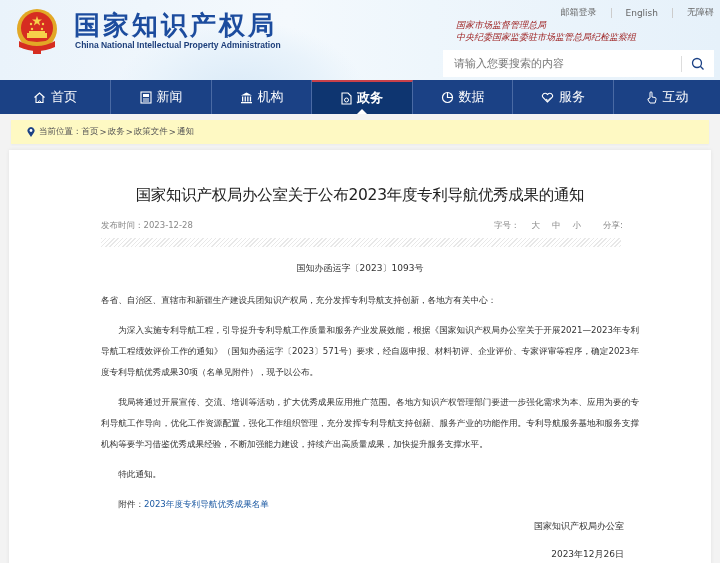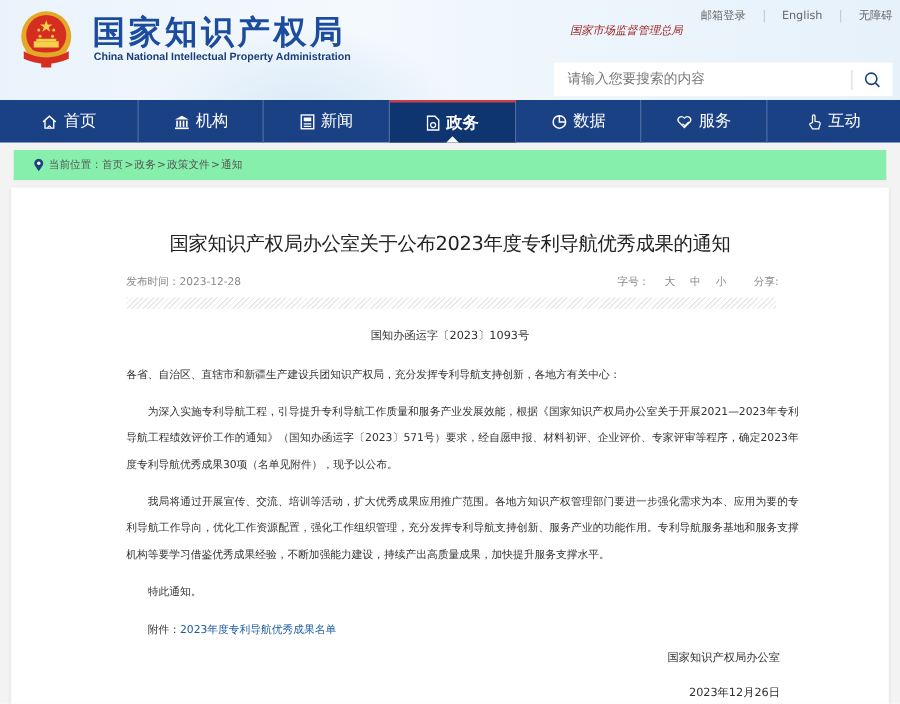--- a/index.html
+++ b/index.html
@@ -68,21 +68,21 @@
   .nav-item .ic { margin-right: 5px; display: inline-flex; }
   .nav-item.active { background: #0e3570; font-weight: bold; border-top: 2px solid #c8414a; }
   .nav-item.active::after {
     content: ""; position: absolute; left: 50%; bottom: 0; margin-left: -5px;
     border-left: 5px solid transparent; border-right: 5px solid transparent; border-bottom: 5px solid #fff;
   }
   .nav-item:last-child { border-right: none; }
   
   .breadcrumb {
     position: absolute; left: 11px; top: 120px; width: 698px; height: 24px;
-    background: #86efac; display: flex; align-items: center; padding-left: 16px;
+    background: #fef9c3; display: flex; align-items: center; padding-left: 16px;
     font-size: 8.5px; color: #555; box-shadow: 0 1px 2px rgba(0,0,0,0.04);
   }
   .breadcrumb .pin { margin-right: 4px; display: inline-flex; }
   .breadcrumb .crumb { cursor: pointer; }
   .breadcrumb .gt { margin: 0 1px; }
   
   .article {
     position: absolute; left: 9px; top: 150px; width: 702px; height: 420px;
     background: #fff; box-shadow: 0 0 4px rgba(0,0,0,0.07);
   }
@@ -143,20 +143,21 @@
   <div class="top-links">
     <span class="link">邮箱登录</span>
     <span class="sep"></span>
     <span class="link">English</span>
     <span class="sep"></span>
     <span class="link">无障碍</span>
   </div>
 
   <div class="affil">
     <div>国家市场监督管理总局</div>
+    <div>中央纪委国家监委驻市场监管总局纪检监察组</div>
   </div>
 
   <div class="search">
     <input type="text" placeholder="请输入您要搜索的内容" style="">
     <span class="divider"></span>
     <span class="btn">
       <svg width="14" height="14" viewBox="0 0 14 14">
         <circle cx="6" cy="6" r="4.5" stroke="#1b4185" stroke-width="1.3" fill="none"></circle>
         <line x1="9.3" y1="9.3" x2="12.5" y2="12.5" stroke="#1b4185" stroke-width="1.3"></line>
       </svg>
@@ -167,43 +168,43 @@
 <div class="nav">
   <div class="nav-item" style="width:111px">
     <span class="ic">
       <svg width="13" height="13" viewBox="0 0 13 13">
           <path d="M1.5 6.5 L6.5 2 L11.5 6.5 M3 5.5 V11.5 H10 V5.5" stroke="#fff" stroke-width="1.1" fill="none"></path>
           <path d="M5 11.5 Q6.5 8 8 11.5" stroke="#fff" stroke-width="1" fill="none"></path>
         </svg>
     </span>
     <span>首页</span>
   </div>
+  <div class="nav-item" style="width:101px">
+    <span class="ic">
+      <svg width="12" height="13" viewBox="0 0 12 13">
+          <rect x="1" y="1" width="10" height="11" stroke="#fff" stroke-width="1.1" fill="none"></rect>
+          <rect x="3" y="3" width="6" height="3" fill="#fff"></rect>
+          <line x1="3" y1="8" x2="9" y2="8" stroke="#fff"></line>
+          <line x1="3" y1="10" x2="9" y2="10" stroke="#fff"></line>
+        </svg>
+    </span>
+    <span>新闻</span>
+  </div>
   <div class="nav-item" style="width:100px">
     <span class="ic">
       <svg width="13" height="13" viewBox="0 0 13 13">
           <path d="M1 4.5 L6.5 1.5 L12 4.5 Z" fill="#fff"></path>
           <rect x="2" y="5.5" width="1.3" height="5" fill="#fff"></rect>
           <rect x="4.6" y="5.5" width="1.3" height="5" fill="#fff"></rect>
           <rect x="7.2" y="5.5" width="1.3" height="5" fill="#fff"></rect>
           <rect x="9.8" y="5.5" width="1.3" height="5" fill="#fff"></rect>
           <rect x="1" y="11" width="11" height="1.3" fill="#fff"></rect>
         </svg>
     </span>
     <span>机构</span>
-  </div>
-  <div class="nav-item" style="width:101px">
-    <span class="ic">
-      <svg width="12" height="13" viewBox="0 0 12 13">
-          <rect x="1" y="1" width="10" height="11" stroke="#fff" stroke-width="1.1" fill="none"></rect>
-          <rect x="3" y="3" width="6" height="3" fill="#fff"></rect>
-          <line x1="3" y1="8" x2="9" y2="8" stroke="#fff"></line>
-          <line x1="3" y1="10" x2="9" y2="10" stroke="#fff"></line>
-        </svg>
-    </span>
-    <span>新闻</span>
   </div>
   <div class="nav-item active" style="width:101px">
     <span class="ic">
       <svg width="11" height="13" viewBox="0 0 11 13">
           <path d="M1 1 H7 L10 4 V12 H1 Z" stroke="#fff" stroke-width="1.1" fill="none"></path>
           <circle cx="5.5" cy="8" r="2" stroke="#fff" fill="none"></circle>
         </svg>
     </span>
     <span>政务</span>
   </div>

